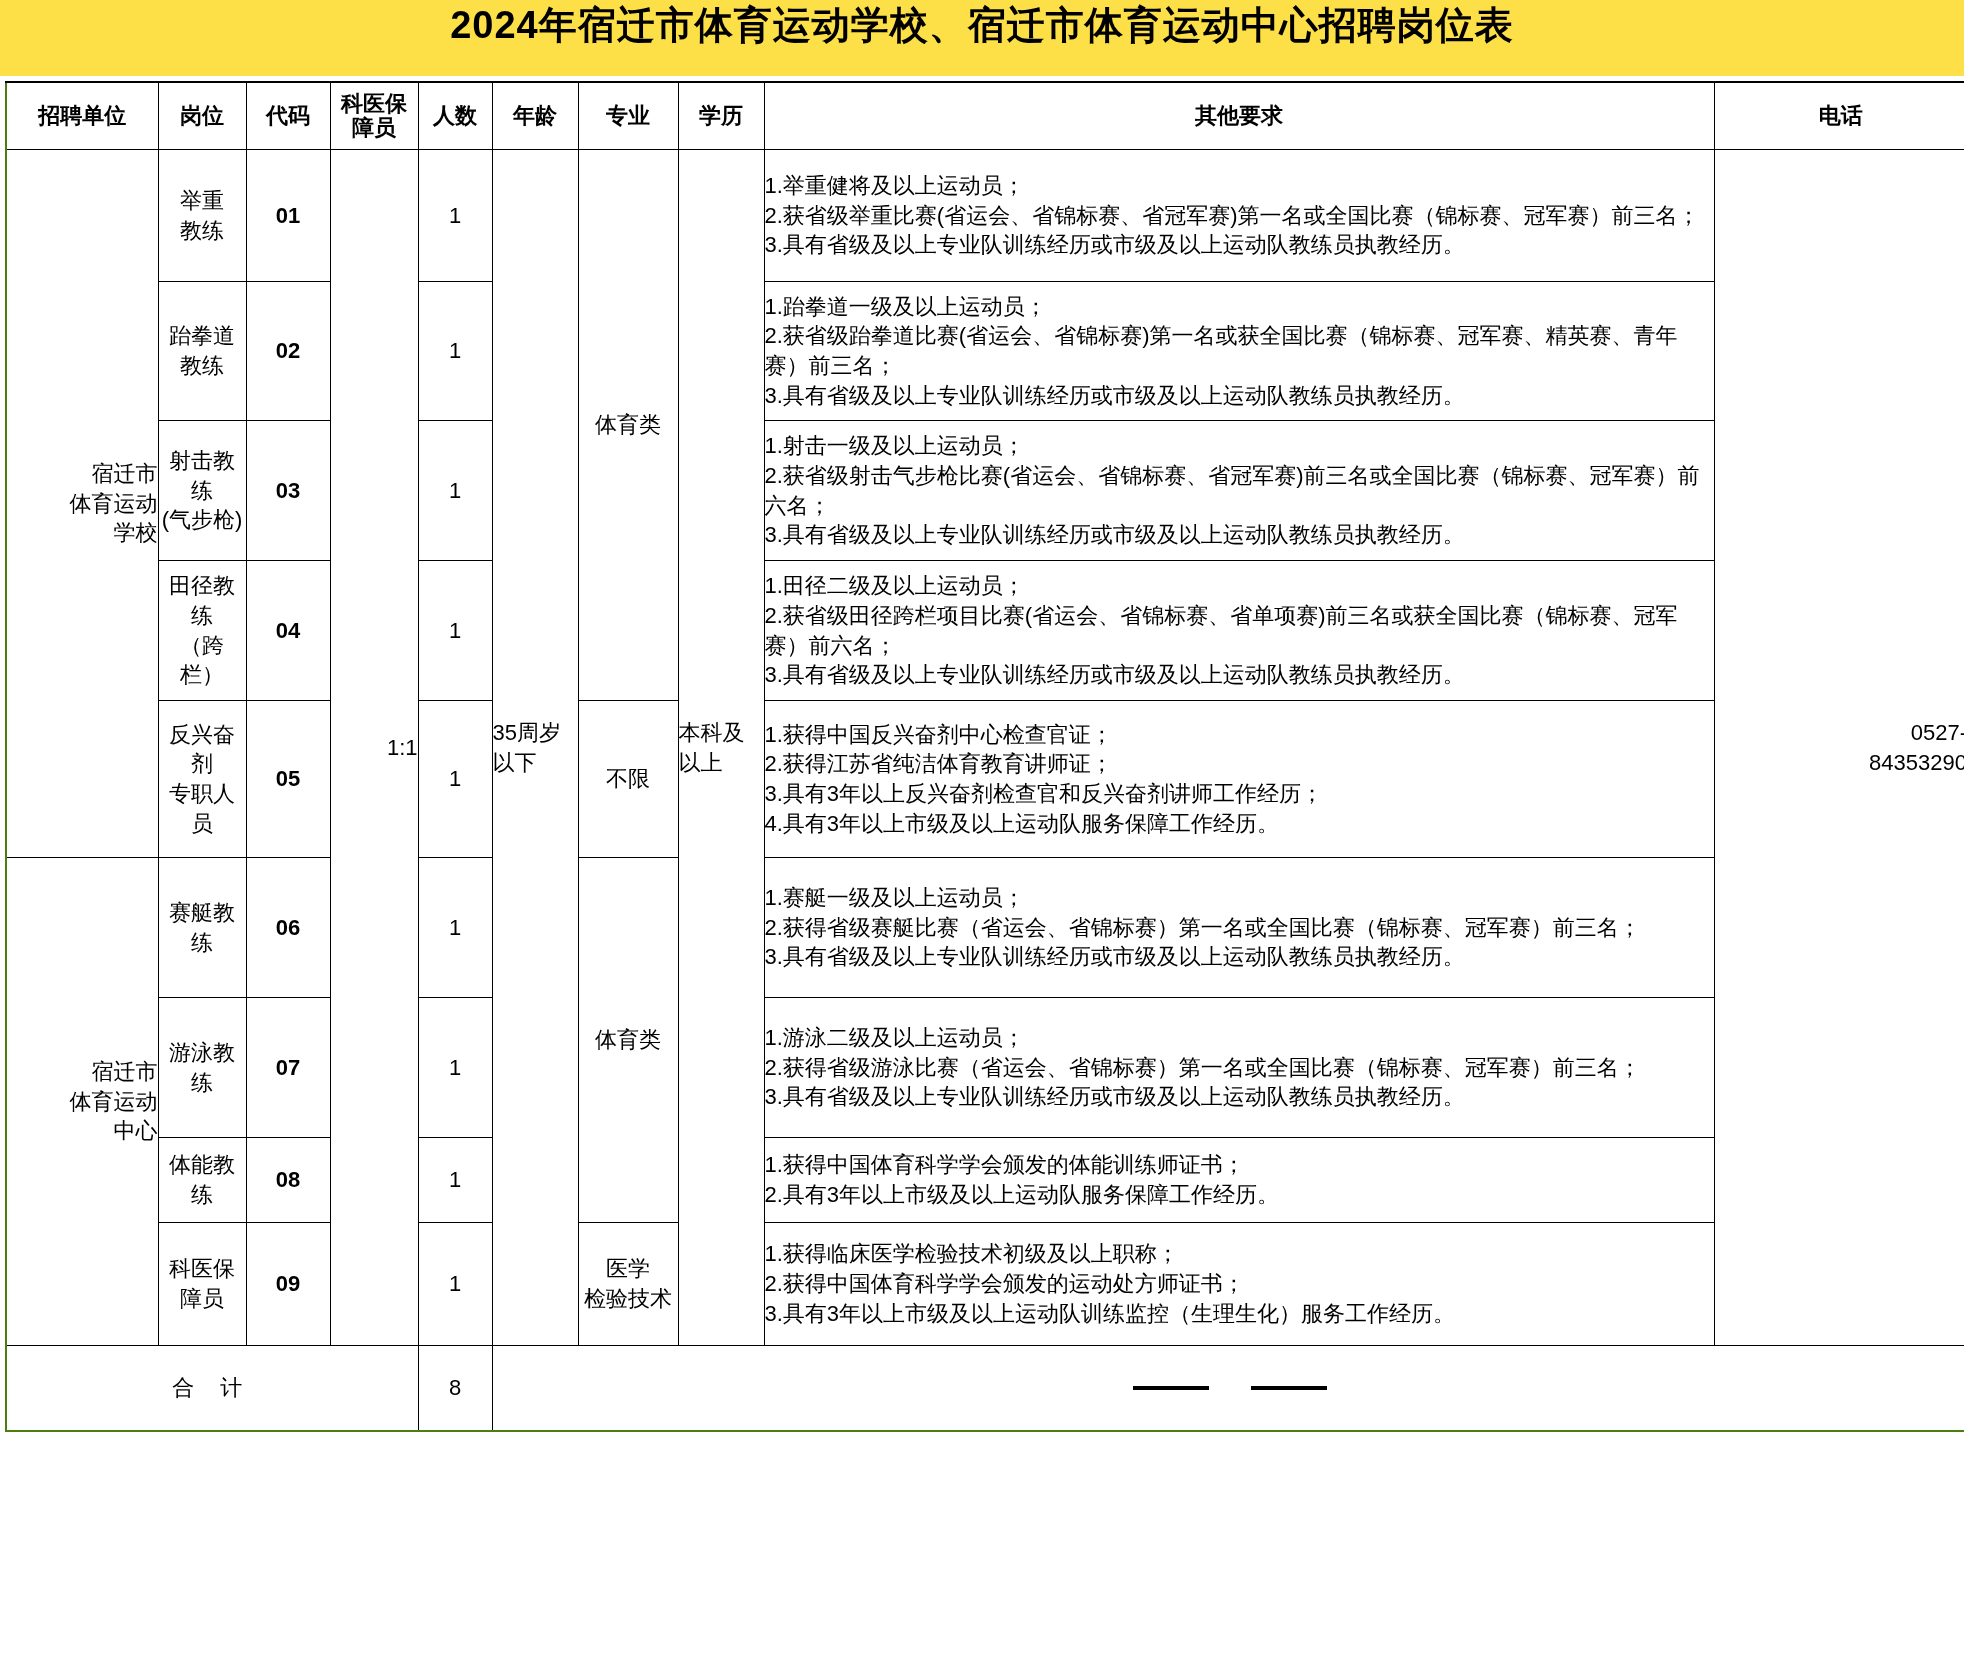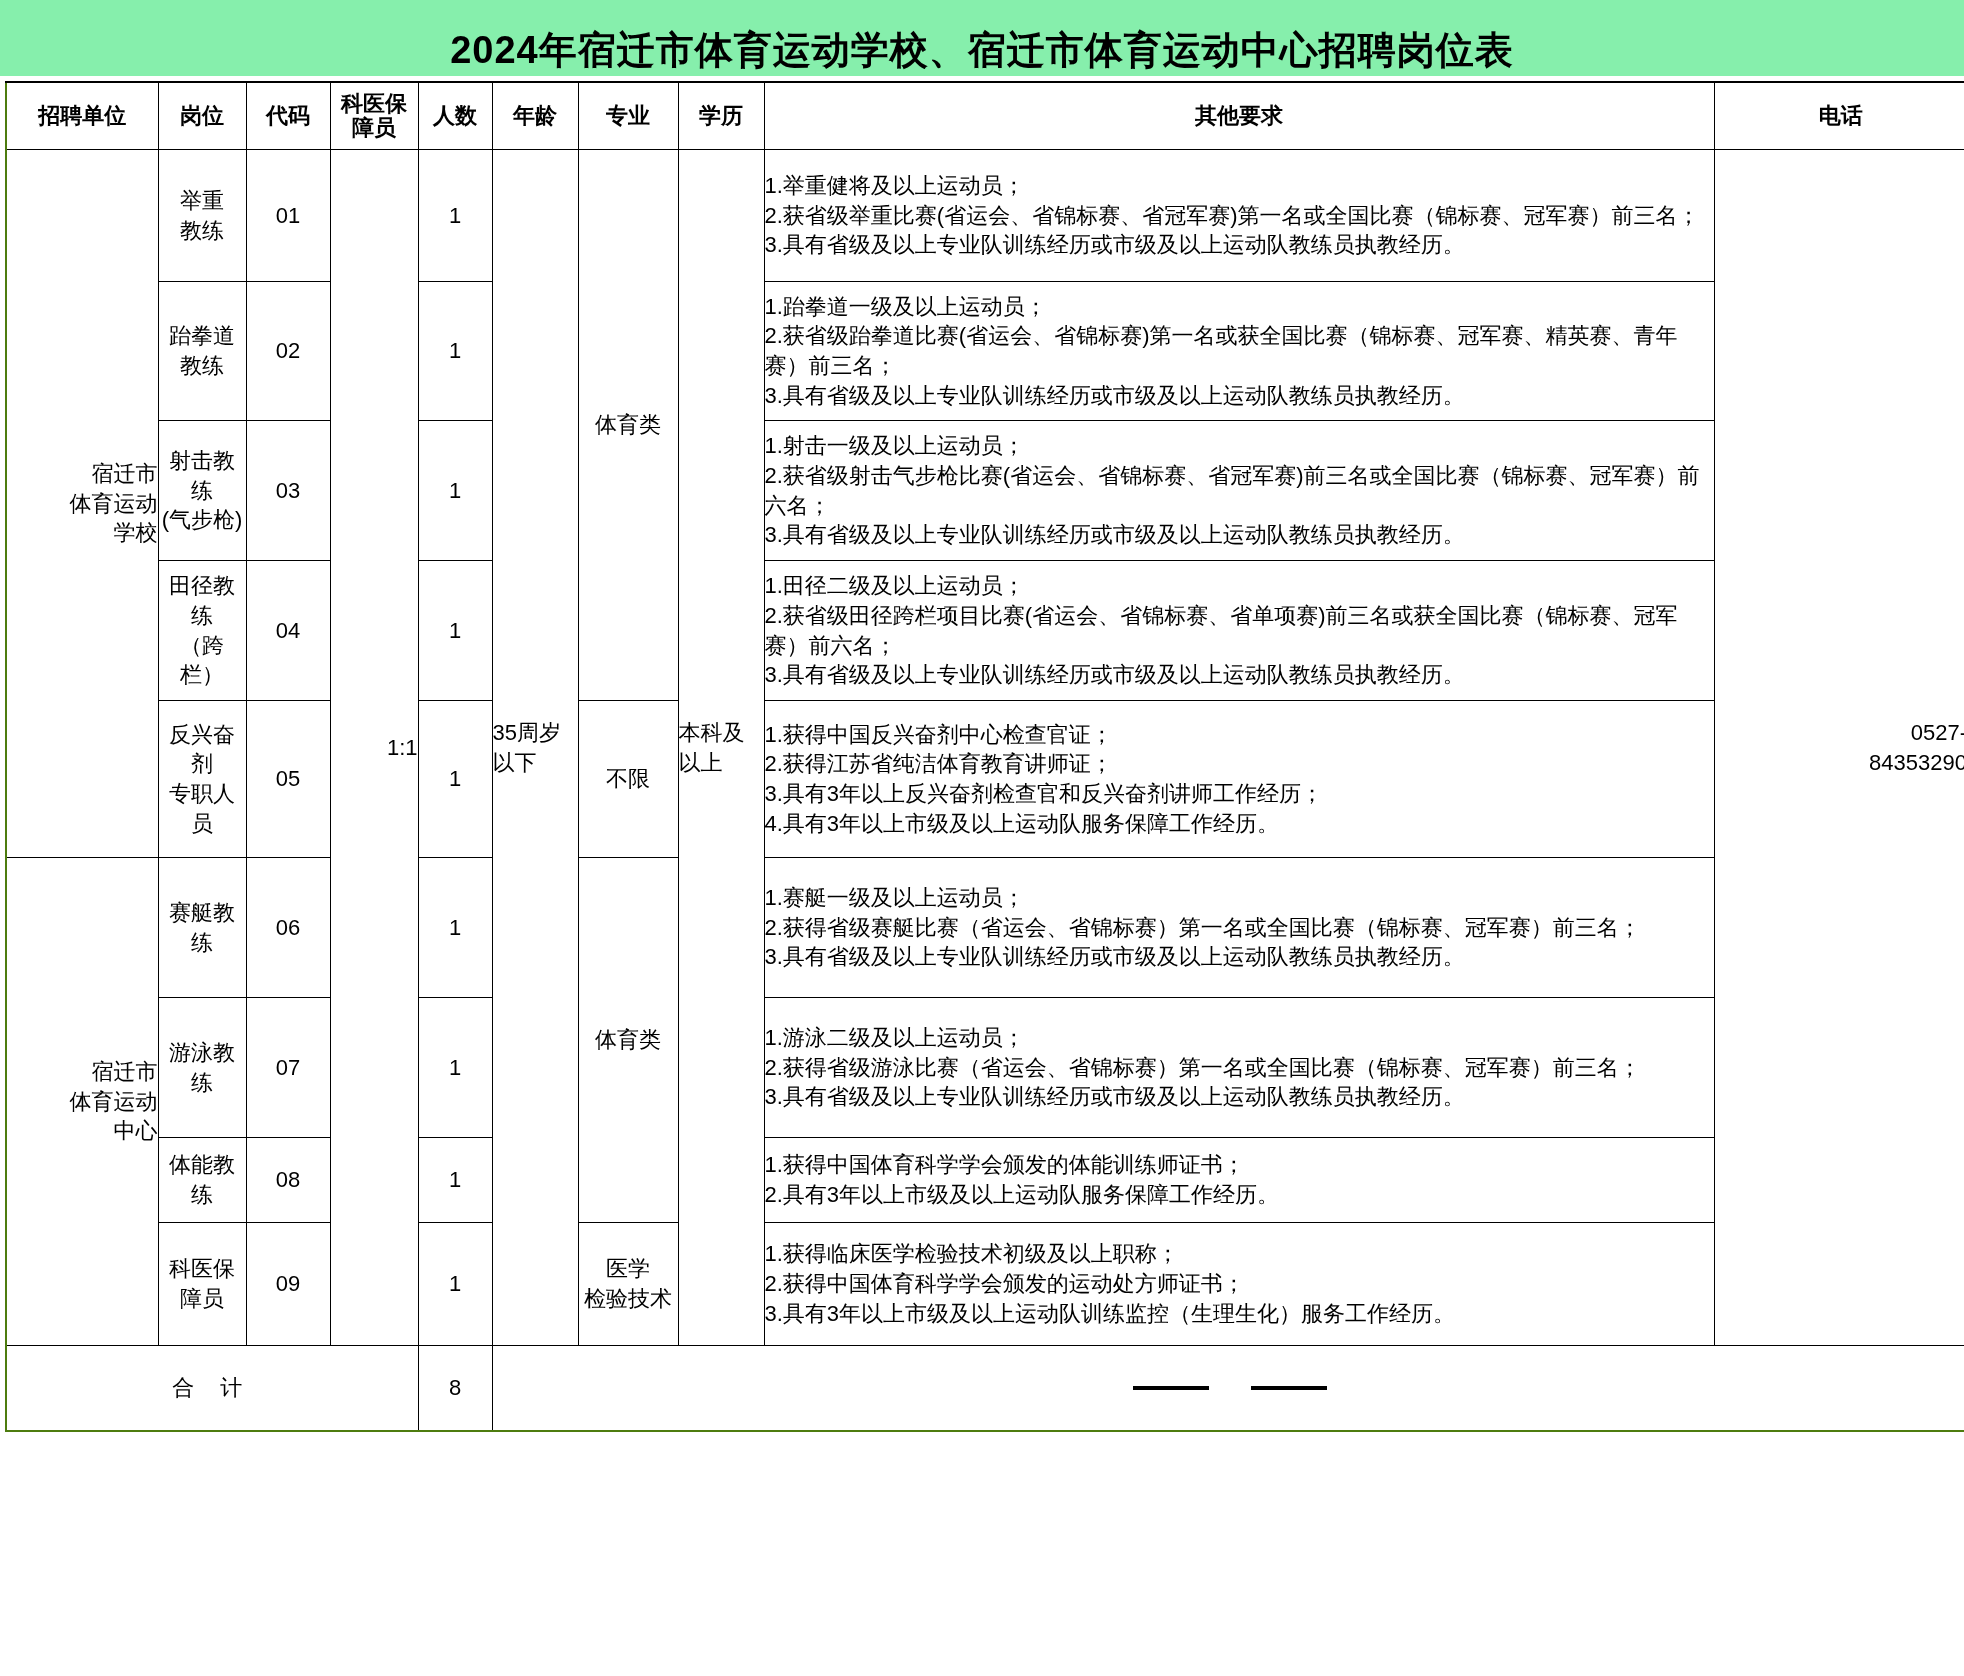--- a/index.html
+++ b/index.html
@@ -18,23 +18,23 @@
     position: relative;
     width: 1964px;
     height: 1676px;
     box-sizing: border-box;
   }
 
   
   .title-bar {
     height: 76px;
     display: flex;
-    align-items: flex-end;
+    align-items: flex-start;
     justify-content: center;
-    background: #86efac;
+    background: #fde047;
   }
   .title-text {
     font-size: 38px;
     font-weight: bold;
     letter-spacing: 1px;
     color: #000000;
     font-family: "Liberation Sans", "DejaVu Sans", sans-serif;
     white-space: nowrap;
   }
 
@@ -72,21 +72,21 @@
     text-align: left;
     padding: 8px 10px 8px 12px;
     font-size: 23px;
     line-height: 1.58;
   }
   .c-req div { white-space: nowrap; }
   .c-wrapline { white-space: normal !important; }
 
   .unit-cell { font-size: 25px; text-align: right; line-height: 1.45; }
   .post-cell { font-size: 24px; text-align: center; line-height: 1.4; }
-  .code-cell { font-size: 25px; text-align: center; }
+  .code-cell { font-size: 25px; text-align: center; font-weight: bold; }
   .num-cell  { font-size: 25px; text-align: center; }
   .ratio-cell{ font-size: 25px; text-align: right; }
   .age-cell  { font-size: 25px; text-align: left; line-height: 1.45; }
   .major-cell{ font-size: 25px; text-align: center; line-height: 1.45; }
   .edu-cell  { font-size: 25px; text-align: left; line-height: 1.45; }
   .tel-cell  { font-size: 25px; text-align: right; line-height: 1.5; }
 
   .total-label {
     text-align: center;
     font-size: 27px;

